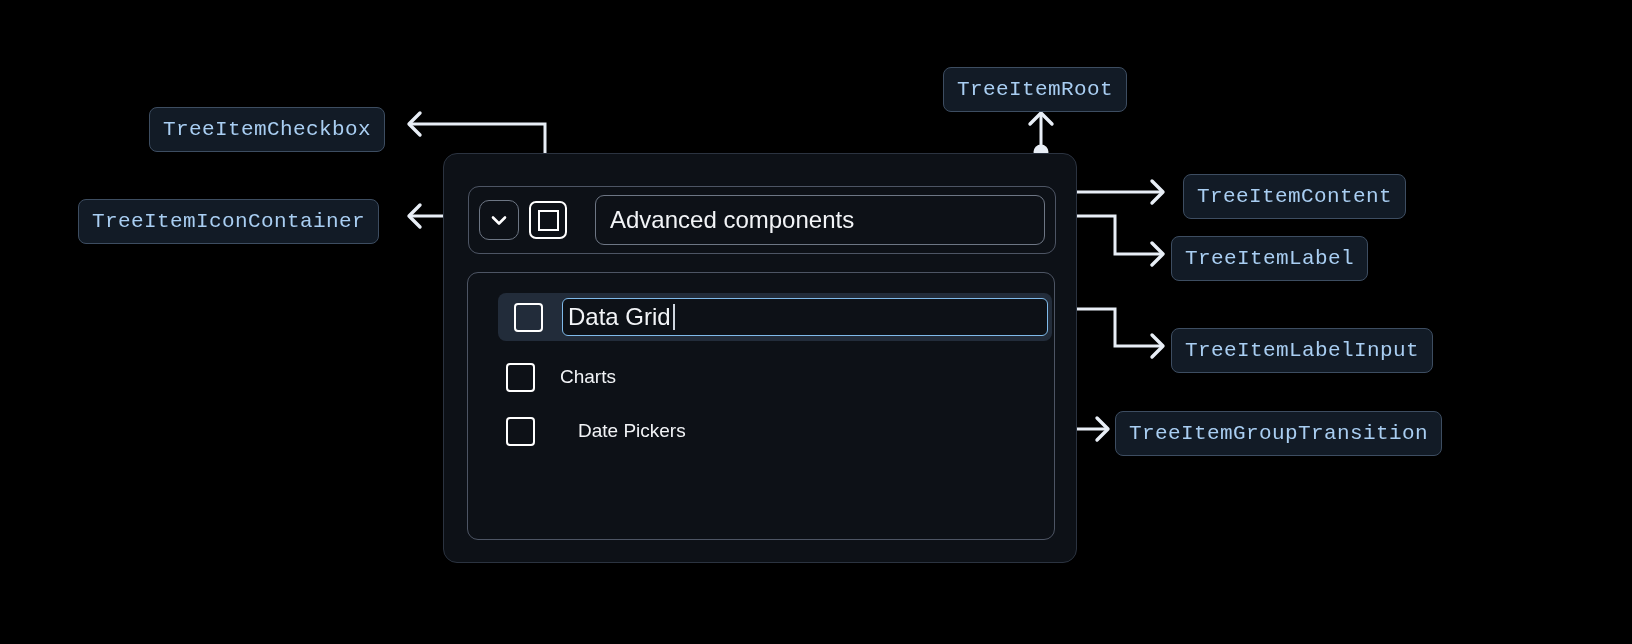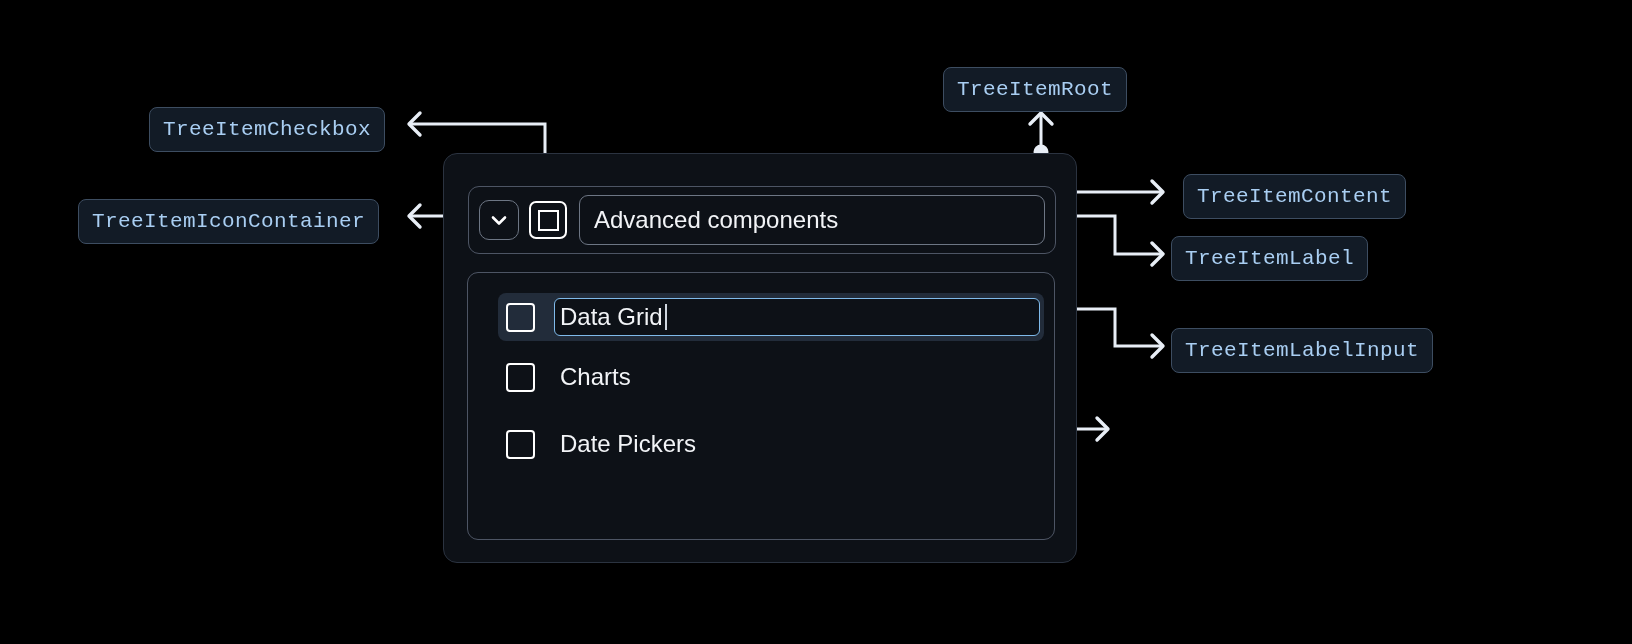--- a/index.html
+++ b/index.html
@@ -32,34 +32,34 @@
   .icon-container{width:38px;height:38px;margin-left:10px;flex:0 0 auto;
                   border:1.5px solid #6d7684;border-radius:10px;
                   display:flex;align-items:center;justify-content:center;}
   .icon-container svg{display:block;}
 
   .item-checkbox{width:34px;height:34px;margin-left:10px;flex:0 0 auto;
                  border:2.5px solid #ffffff;border-radius:7px;
                  display:flex;align-items:center;justify-content:center;}
   .item-checkbox .inner{width:17px;height:17px;border:2.5px solid #ffffff;}
 
-  .tree-label{margin-left:12px;flex:1 1 auto;height:48px;margin-right:10px;
+  .tree-label{margin-left:28px;flex:1 1 auto;height:48px;margin-right:10px;
               border:1.5px solid #6d7684;border-radius:9px;display:flex;
               align-items:center;padding-left:14px;color:#f2f4f7;font-size:24px;}
 
   .tree-group{position:absolute;left:23px;top:118px;width:586px;height:266px;
               background:#0d1117;border:1.5px solid #4d5564;border-radius:11px;}
 
   .group-row{position:absolute;left:30px;width:546px;height:48px;
              display:flex;align-items:center;}
   .group-row .cb{width:25px;height:25px;border:2.5px solid #ffffff;border-radius:4px;
                  flex:0 0 auto;margin-left:8px;}
-  .group-row .txt{margin-left:25px;color:#f2f4f7;font-size:24px;}
+  .group-row .txt{margin-left:25px;color:#f2f4f7;font-size:19px;}
 
-  .group-row.selected{background:#222c3a;border-radius:8px;}
+  .group-row.selected{background:#222c3a;border-radius:8px;padding-left:8px;}
   .group-row.selected .edit{margin-left:19px;flex:1 1 auto;height:36px;
             background:#0d1117;border:1.5px solid #7fbaea;border-radius:6px;
             display:flex;align-items:center;padding-left:5px;margin-right:4px;}
   .group-row.selected .edit .val{color:#f2f4f7;font-size:24px;}
   .caret{display:inline-block;width:2px;height:26px;background:#cfd6df;
          margin-left:2px;}
 
   
   .wires{position:absolute;inset:0;pointer-events:none;}
 </style>
@@ -134,29 +134,30 @@
           <span class="val">Data Grid</span>
           <span class="caret"></span>
         </span>
       </div>
 
       <div class="group-row" style="top:80px;">
         <span class="cb"></span>
         <span class="txt">Charts</span>
       </div>
 
-      <div class="group-row" style="top:147px;">
+      <div class="group-row" style="top:134px;gap:18px;">
         <span class="cb"></span>
         <span class="txt">Date Pickers</span>
       </div>
 
 
     </div>
   </div>
 
   <div class="chip" id="chip-iconcontainer">TreeItemIconContainer</div>
   <div class="chip" id="chip-checkbox">TreeItemCheckbox</div>
   <div class="chip" id="chip-root">TreeItemRoot</div>
   <div class="chip" id="chip-content">TreeItemContent</div>
   <div class="chip" id="chip-label">TreeItemLabel</div>
   <div class="chip" id="chip-labelinput">TreeItemLabelInput</div>
+  <div class="chip" id="chip-grouptransition">TreeItemGroupTransition</div>
 
 </div>
 
 </body></html>

